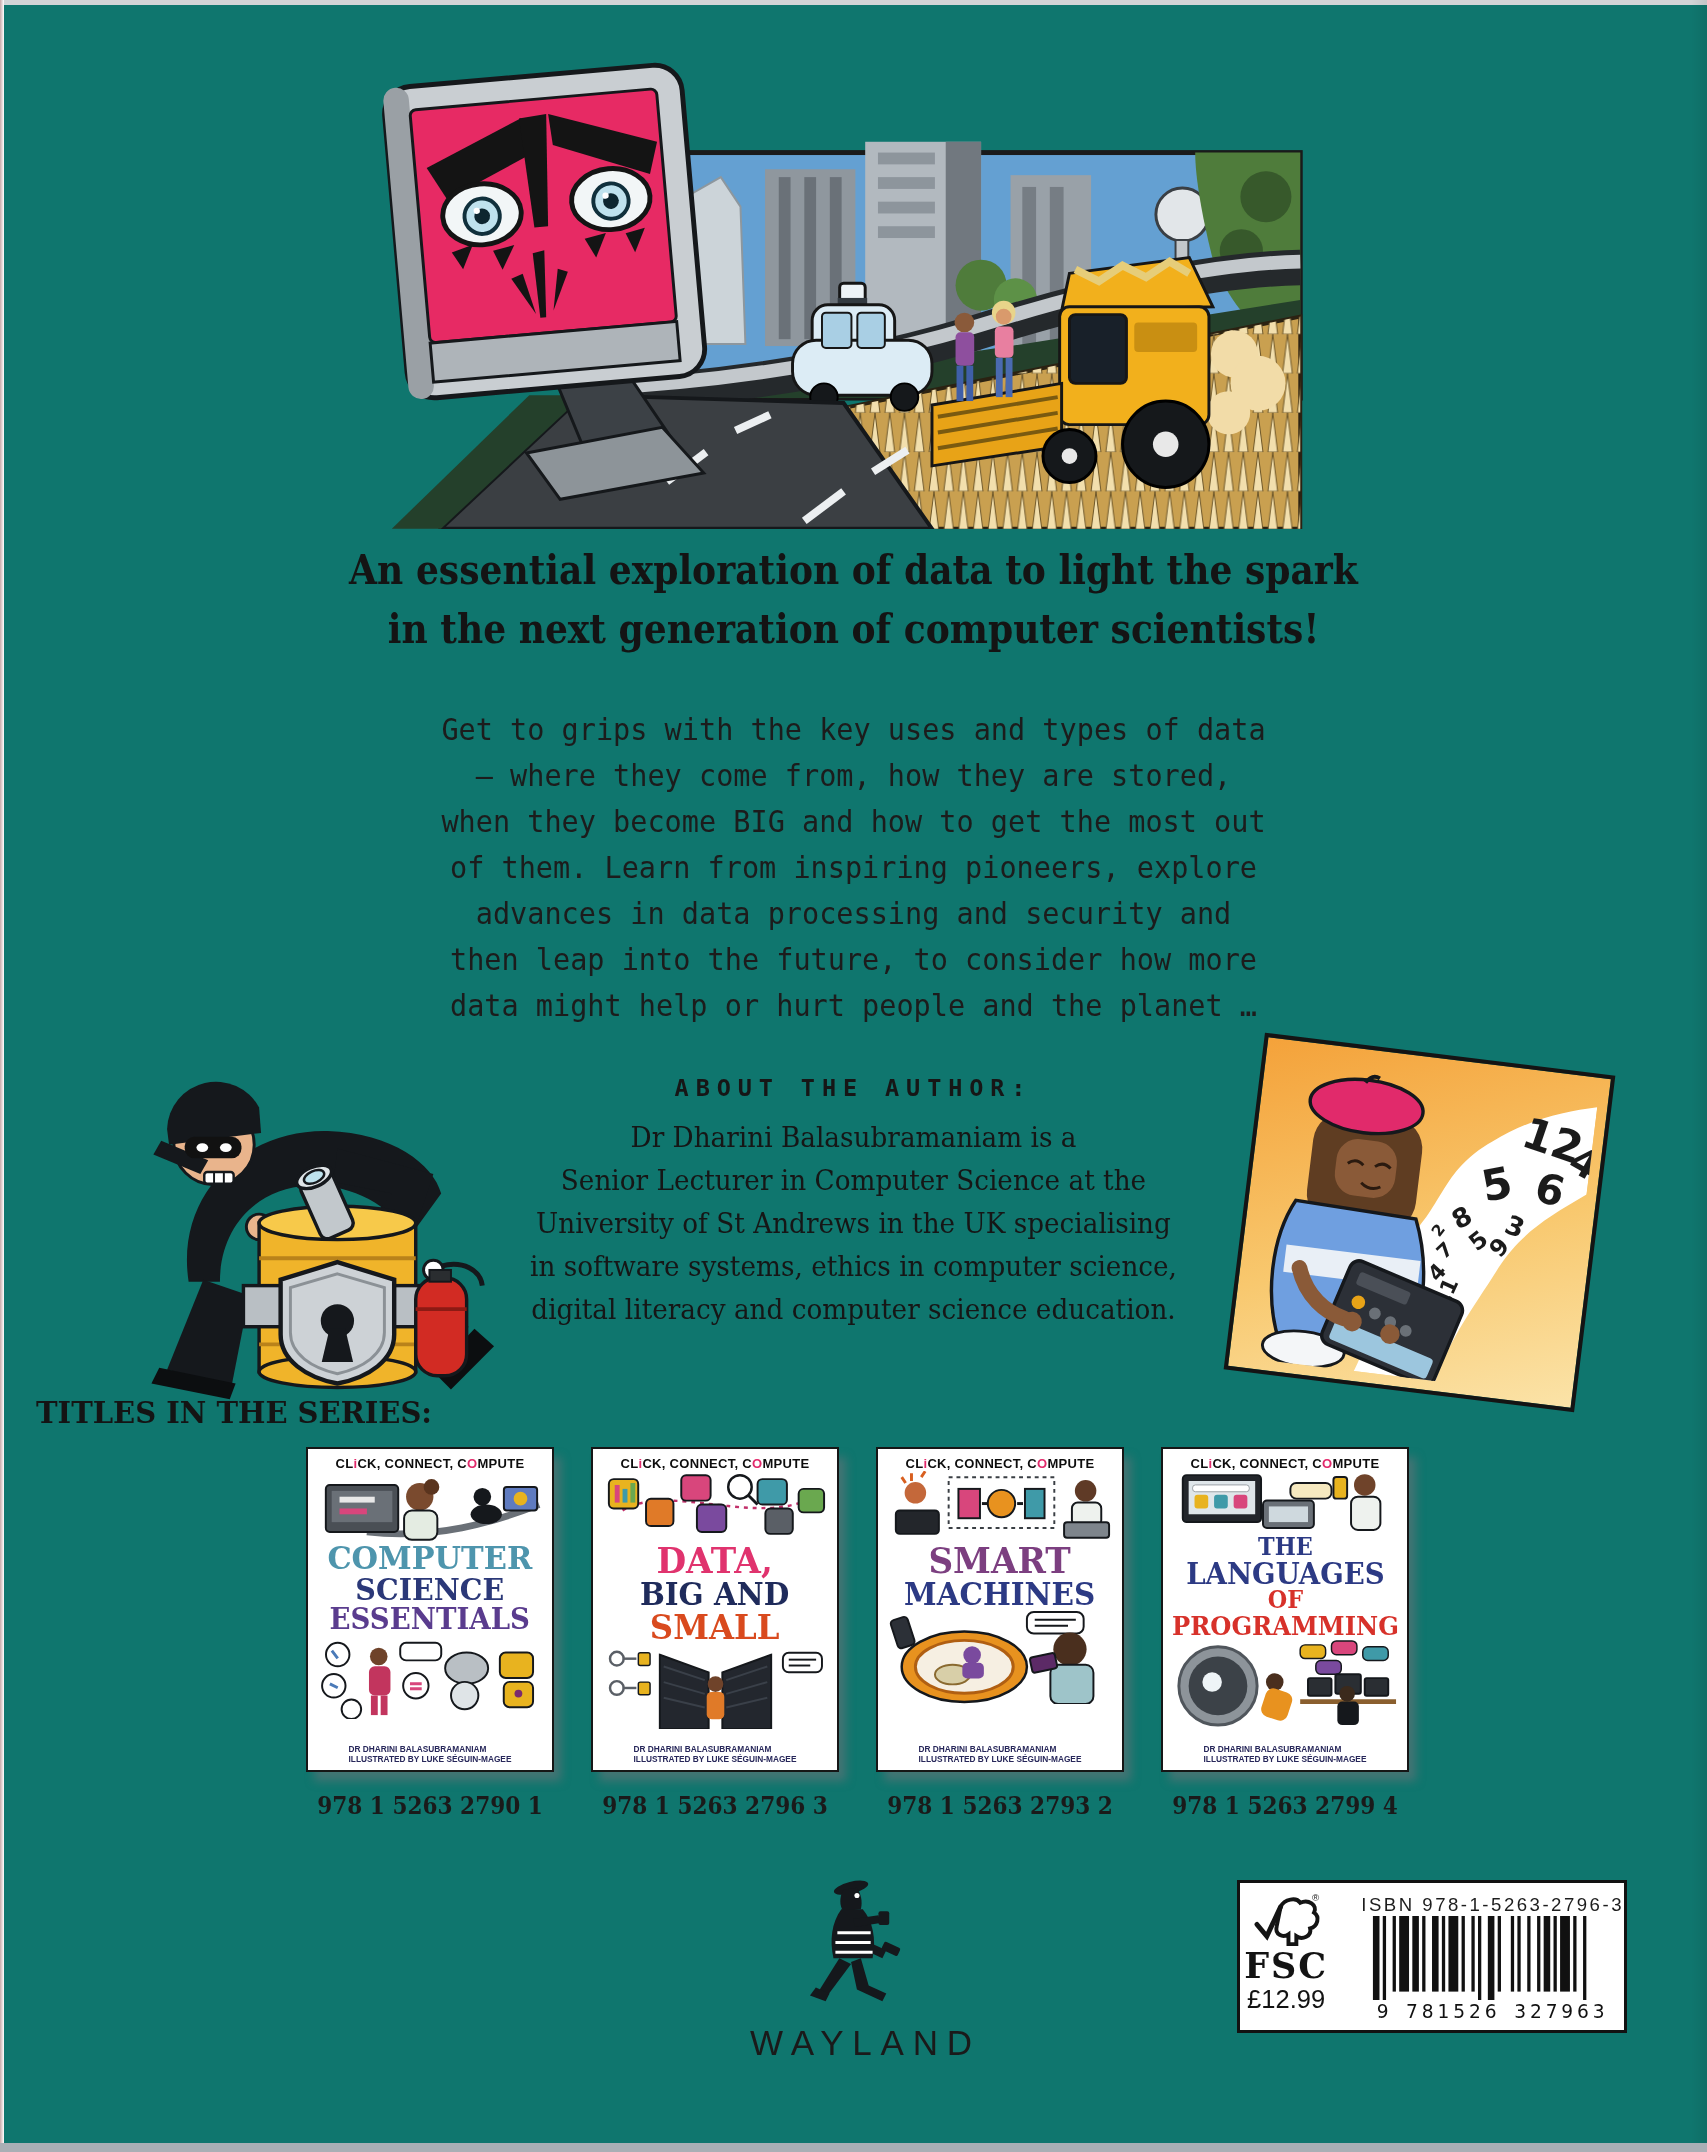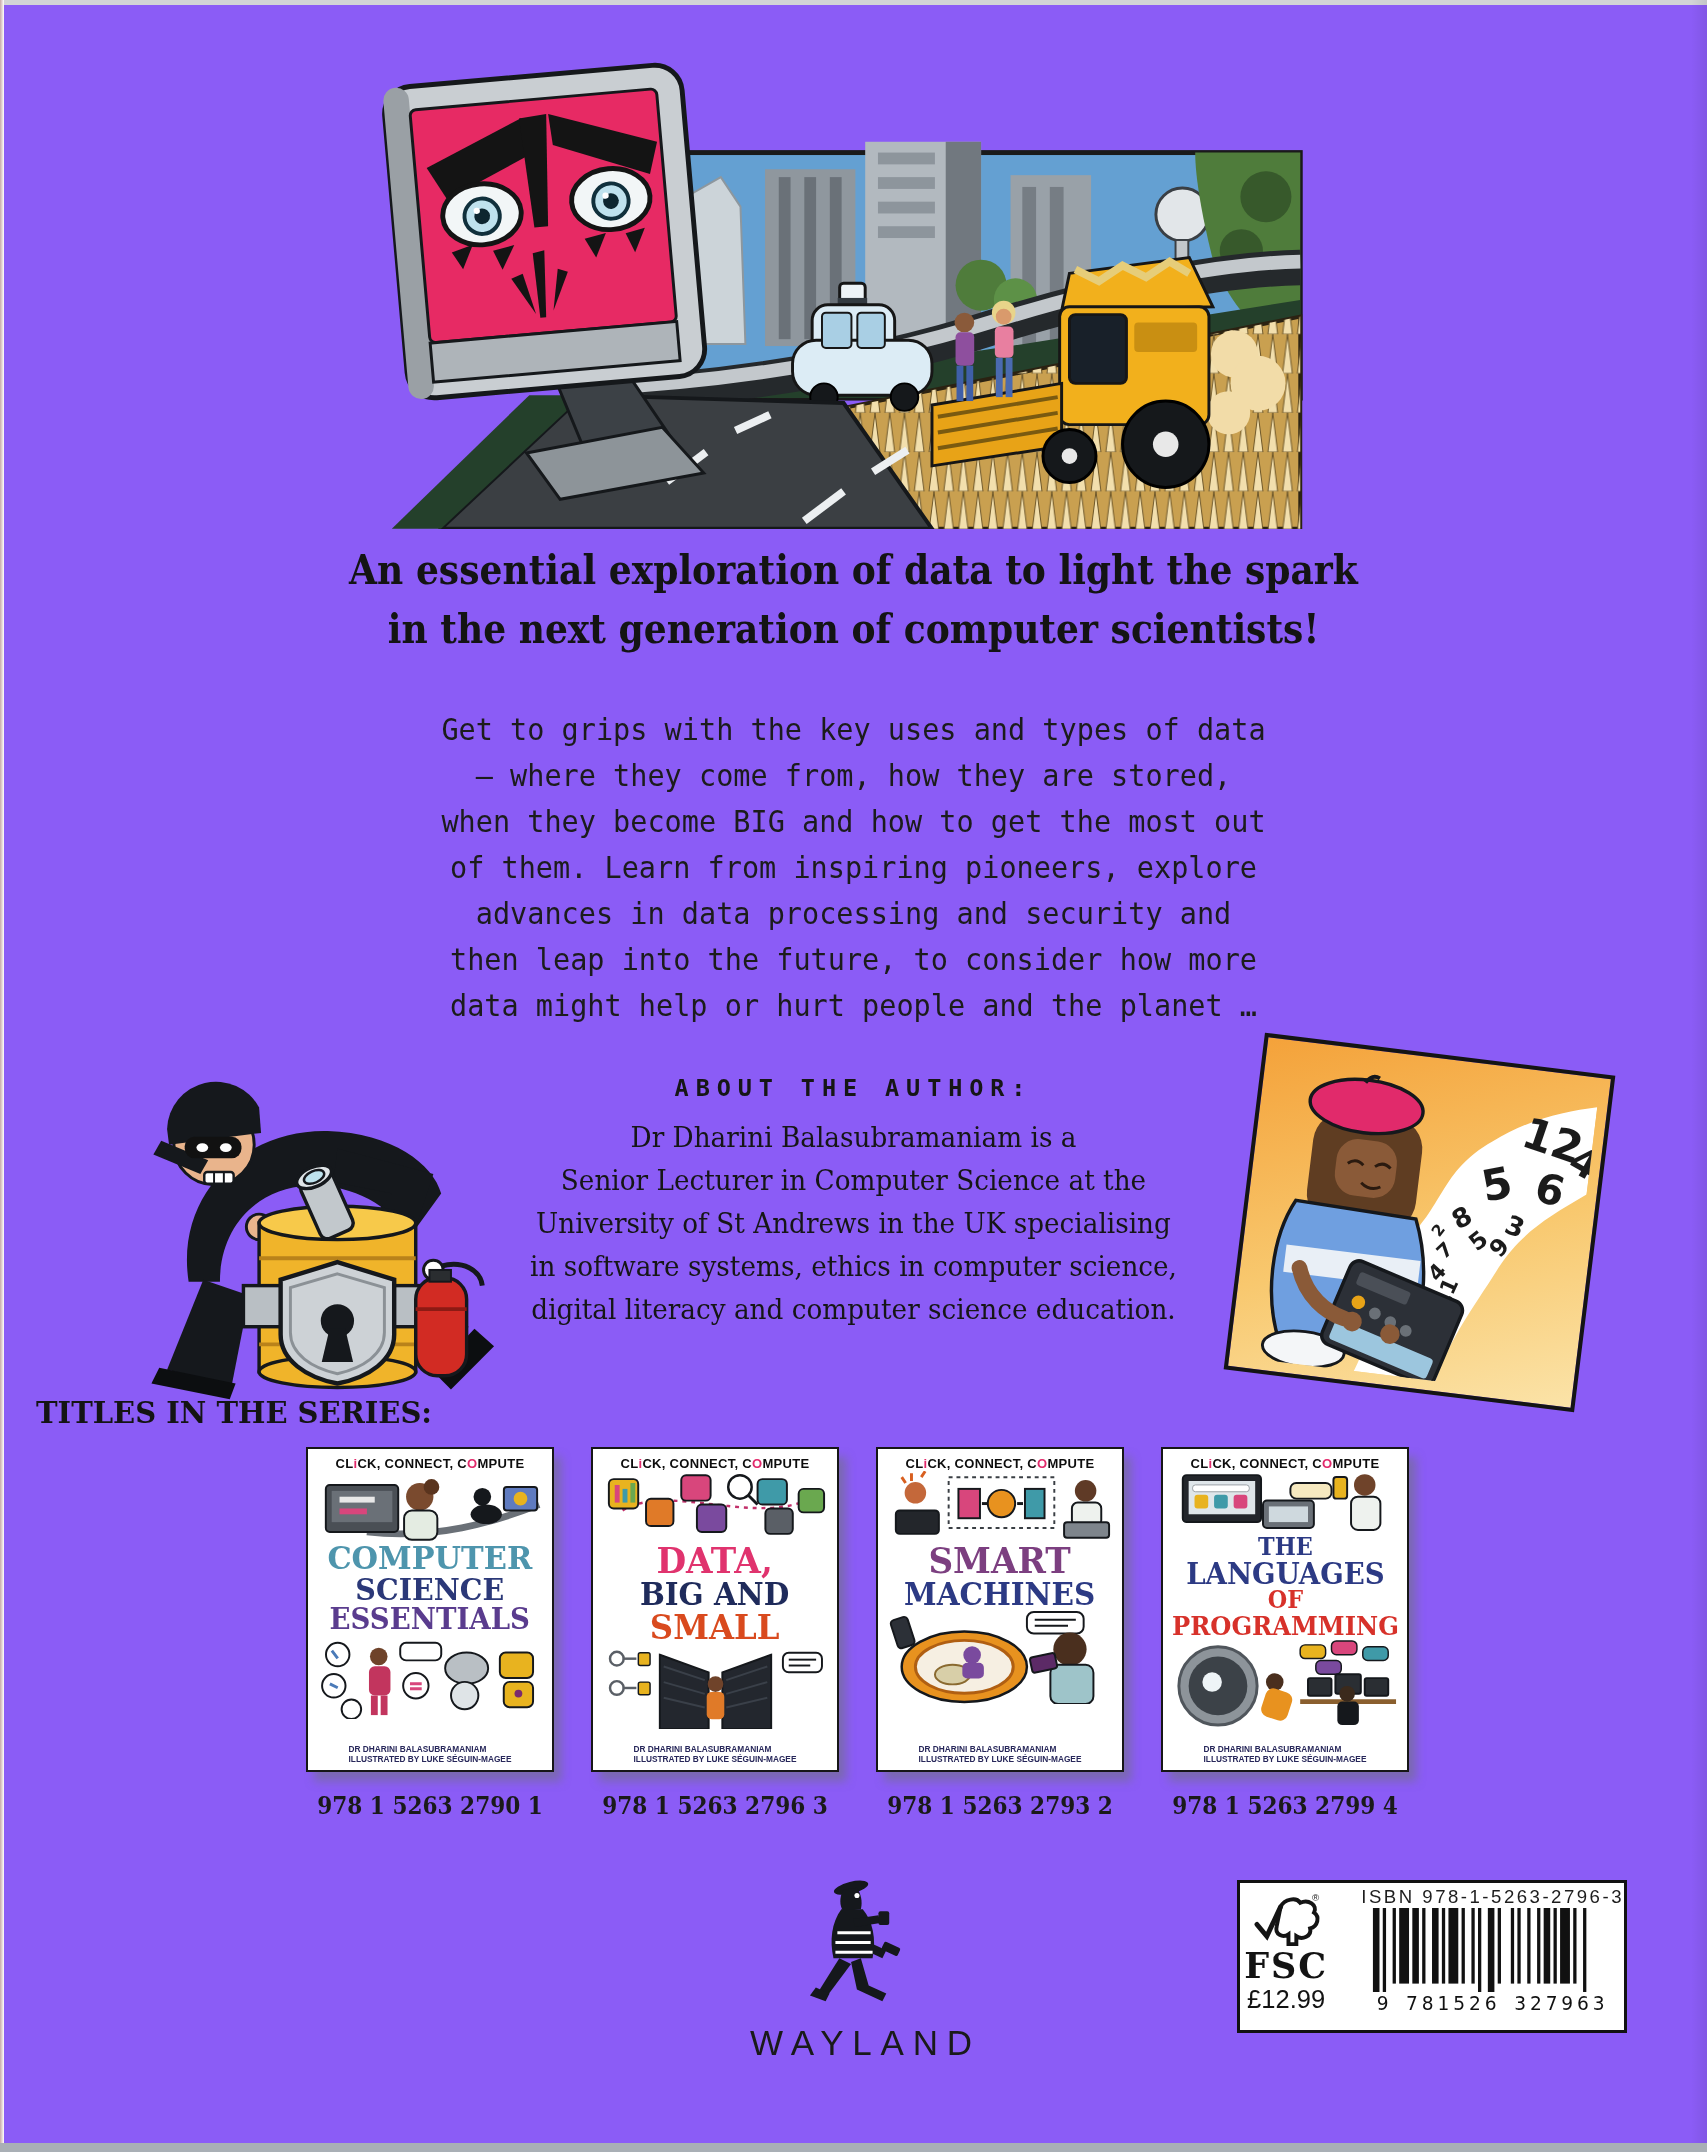--- a/index.html
+++ b/index.html
@@ -1,16 +1,16 @@
 <!DOCTYPE html>
 <html><head>
 <meta charset="utf-8">
 <style>
   html,body{margin:0;padding:0;background:#e8e8e8;}
-  .page{position:relative;width:1707px;height:2152px;background:#8b5cf6;overflow:hidden;
+  .page{position:relative;width:1707px;height:2152px;background:#0f766e;overflow:hidden;
         font-family:"Liberation Sans",sans-serif;color:#111;}
   .edge-top{position:absolute;left:0;top:0;width:100%;height:4.9px;background:#d2d4d6;}
   .edge-left{position:absolute;left:0;top:0;width:3.9px;height:100%;background:linear-gradient(90deg,#c7a8a8,#ffffff);}
   .edge-bottom{position:absolute;left:0;bottom:0;width:100%;height:8.8px;background:#a9afb5;}
   .edge-right{position:absolute;right:0;top:0;width:15.7px;height:100%;background:linear-gradient(90deg,rgba(0,0,0,0),rgba(0,0,0,0.07));}
 
   .hero{position:absolute;left:382px;top:59px;width:933px;height:470px;}
 
   .headline{position:absolute;left:0;top:541px;width:100%;text-align:center;
     font-family:"DejaVu Serif",serif;font-weight:700;font-size:41px;line-height:59px;color:#141414;
@@ -50,21 +50,21 @@
     font-size:23.5px;color:#1a1a1a;transform:scaleX(.92);}
 
   .publisher{position:absolute;left:0;top:1876px;width:100%;text-align:center;}
   .publisher-name{margin-top:5.9px;font-size:35px;letter-spacing:8.8px;color:#1a1a1a;font-weight:400;padding-left:24px;}
 
   .barcode-box{position:absolute;left:1237px;top:1880px;width:390px;height:153px;border:3.9px solid #121212;
     box-sizing:border-box;background:#fff;display:flex;}
   .bc-left{width:120px;display:flex;flex-direction:column;align-items:center;padding-top:7.8px;}
   .fsc-label{font-family:"DejaVu Serif",serif;font-weight:700;font-size:35px;color:#131313;letter-spacing:2px;line-height:27.4px;}
   .price{font-size:25.5px;color:#131313;margin-top:5.9px;}
-  .bc-right{flex:1;display:flex;flex-direction:column;align-items:center;padding-top:3px;margin-left:29px;}
+  .bc-right{flex:1;display:flex;flex-direction:column;align-items:center;padding-top:11px;margin-left:29px;}
   .isbn-label{font-size:18.6px;letter-spacing:2.5px;color:#1d1d1d;white-space:nowrap;}
   .bc-digits{display:flex;gap:13.7px;font-family:"DejaVu Sans",sans-serif;font-size:18.6px;letter-spacing:3.9px;color:#111;margin-top:1px;}
 
   .num-text{font-family:"DejaVu Sans",sans-serif;font-weight:700;fill:#1b1b1b;}
 </style>
 </head>
 <body>
 
 <div class="page">
   <div class="edge-top"></div>

